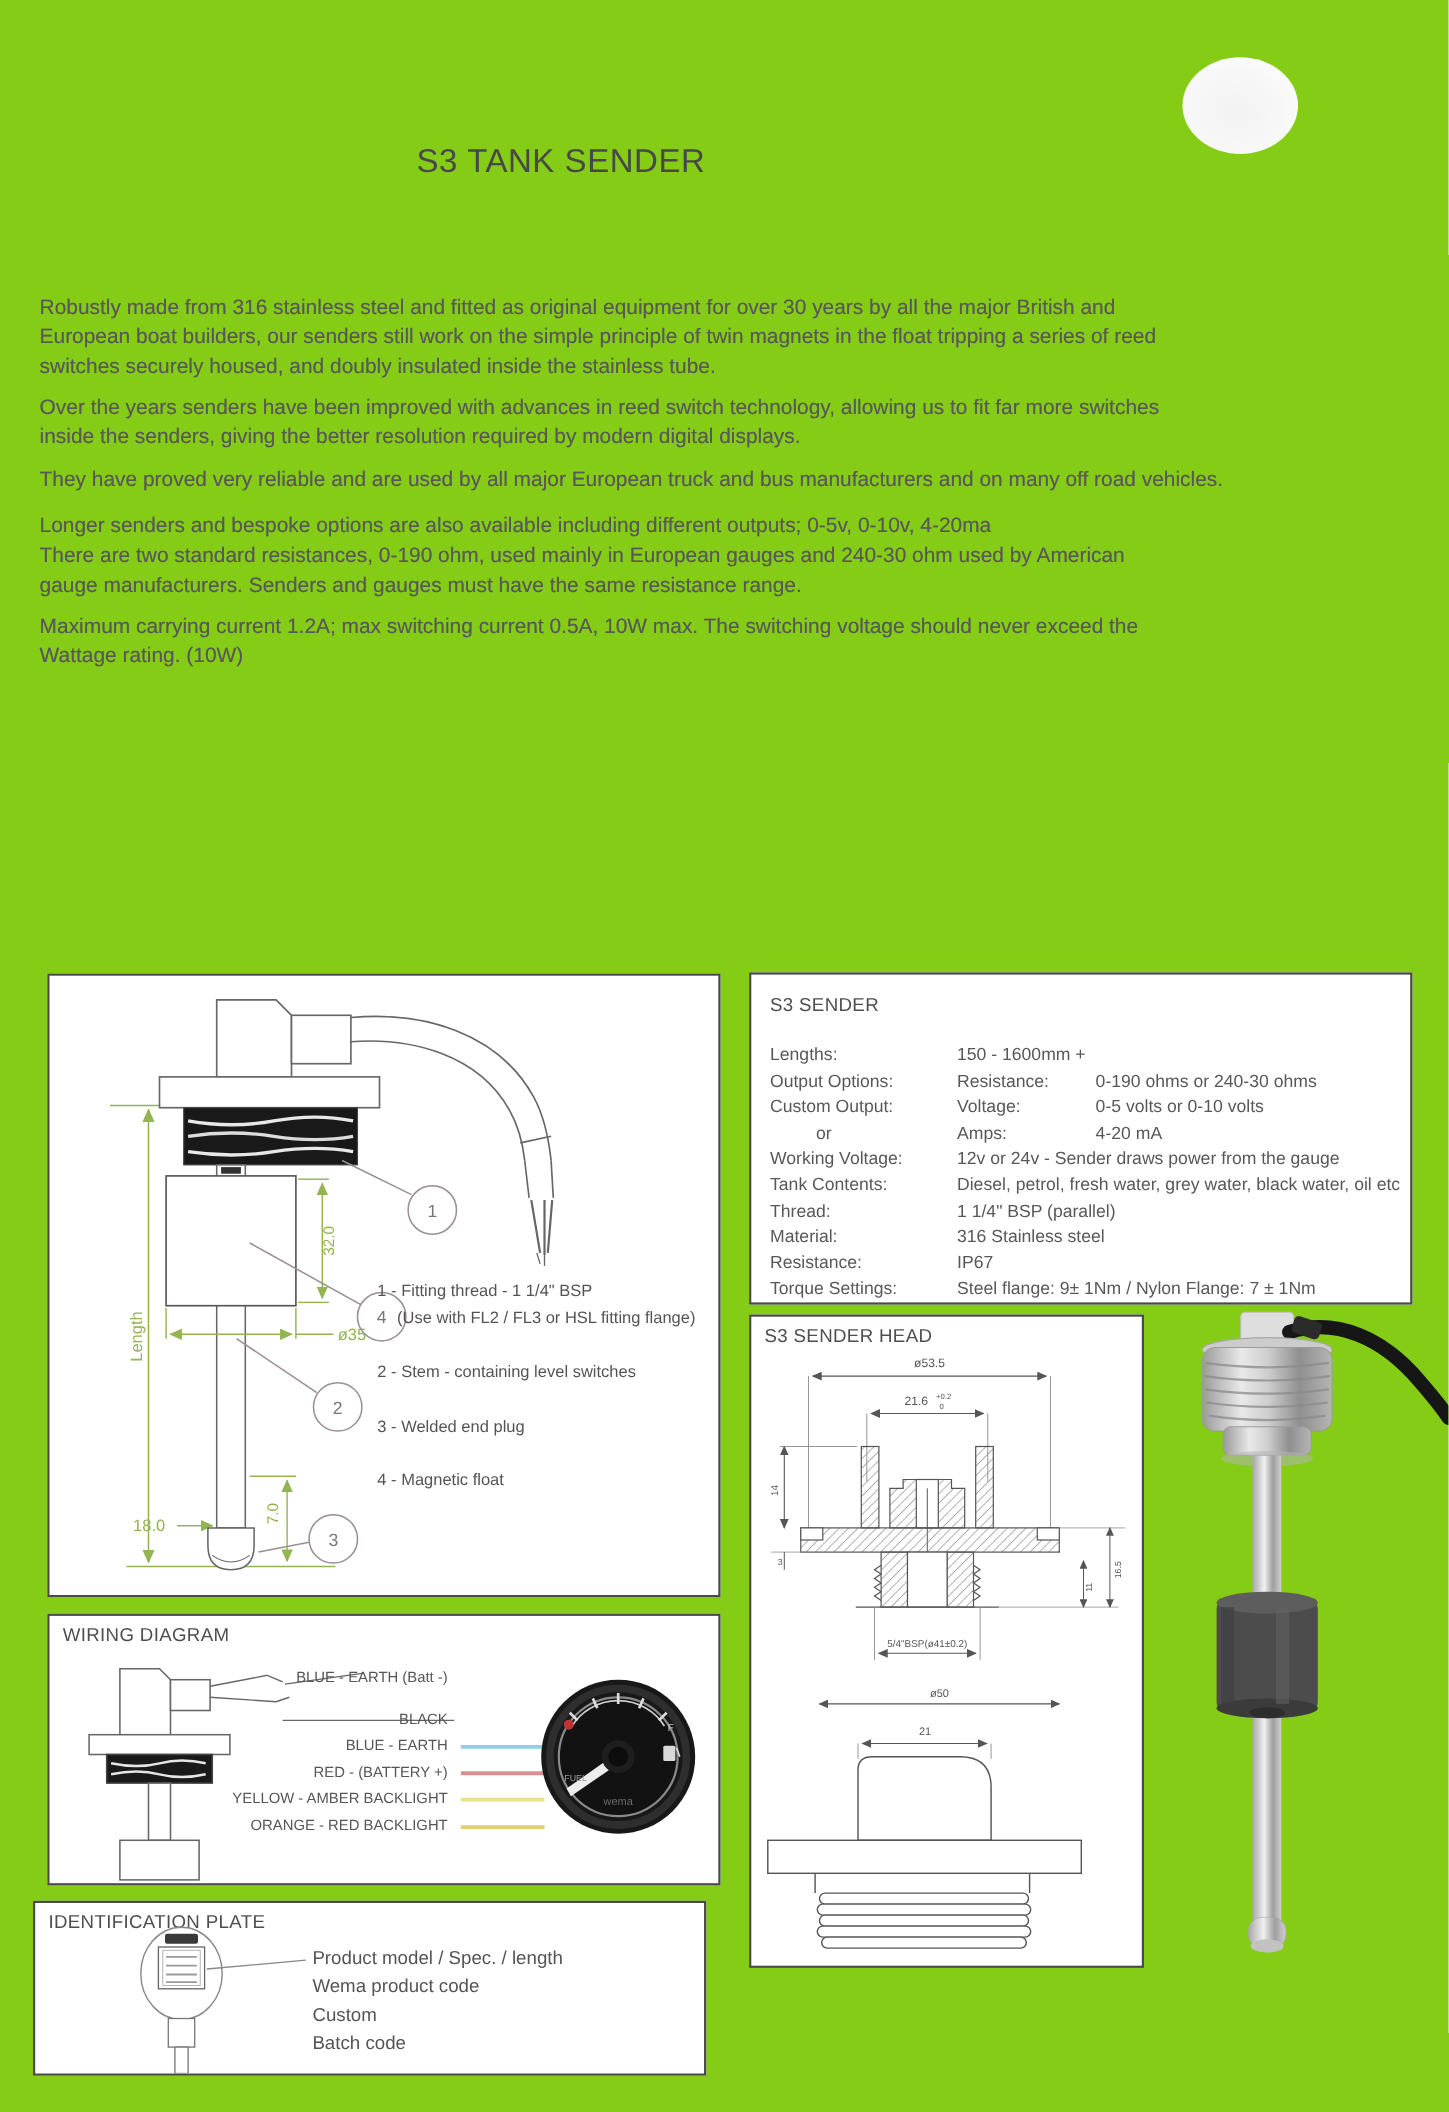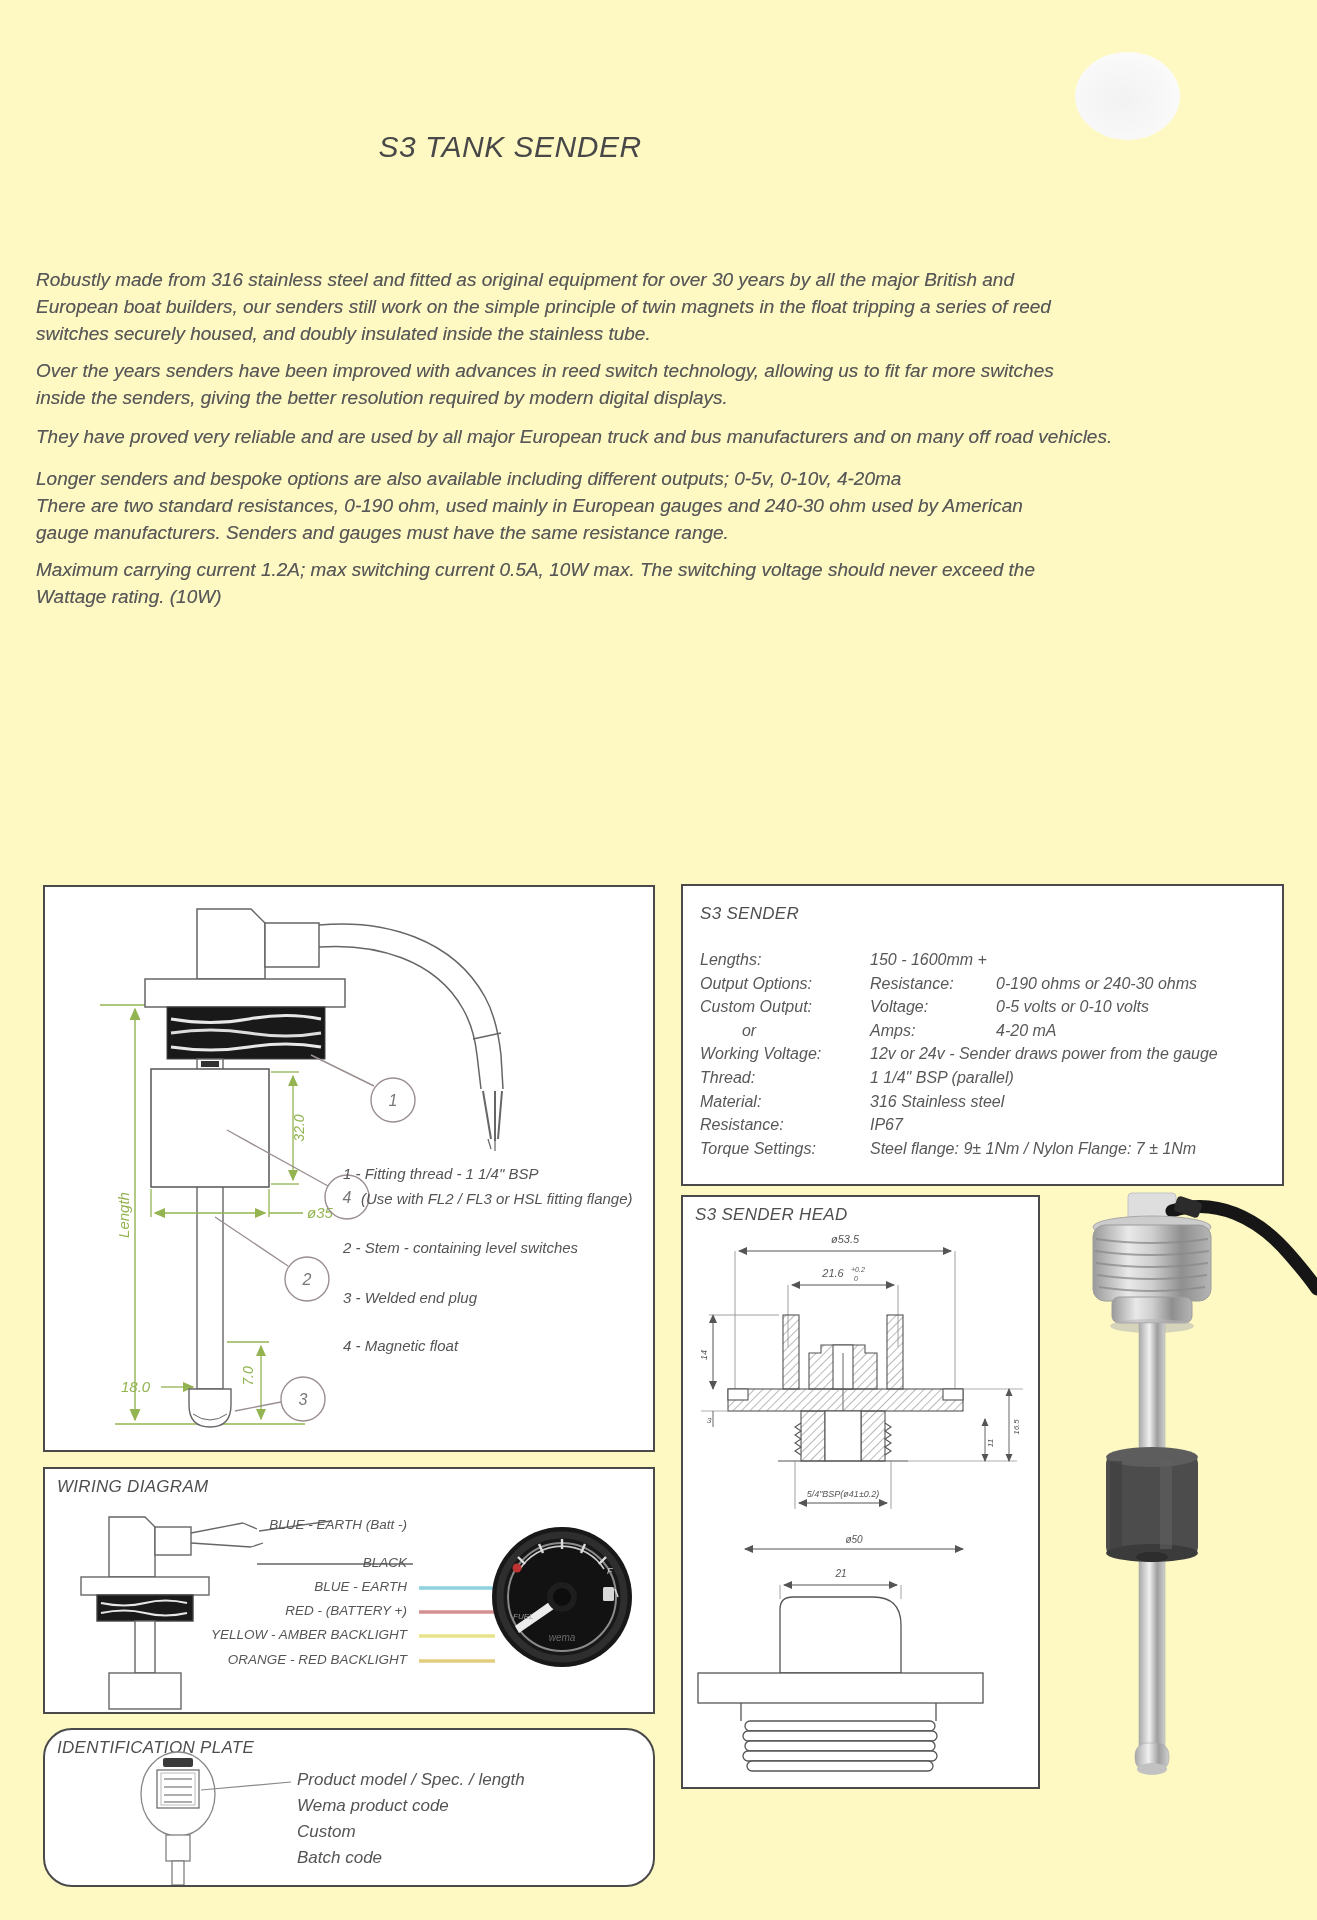--- a/index.html
+++ b/index.html
@@ -1,28 +1,28 @@
 <!DOCTYPE html>
 <html><head>
 <meta charset="utf-8">
 <style>
   html,body{margin:0;padding:0;background:#fff;}
-  .page{position:relative;width:1317px;height:1920px;background:#fef9c3;overflow:hidden;
-        font-family:"Liberation Sans",sans-serif;color:#555;font-style:italic;}
+  .page{position:relative;width:1317px;height:1920px;background:#84cc16;overflow:hidden;
+        font-family:"Liberation Sans",sans-serif;color:#555;}
   .blob{position:absolute;left:1075px;top:52px;width:105px;height:88px;border-radius:50%;
         background:radial-gradient(ellipse at 45% 55%, #f2f2f2 0%, #f8f8f8 55%, #ffffff 100%);}
   .doc-title{position:absolute;left:0;top:130px;width:1020px;text-align:center;
         font-size:30px;letter-spacing:.5px;color:#484848;}
   .para{position:absolute;left:36px;width:1282px;font-size:19px;line-height:27px;color:#585858;
         white-space:pre-line;text-shadow:0 0 .5px rgba(88,88,88,.55);}
   .p1{top:193px}.p2{top:266px}.p3{top:357px}.p4{top:423px}.p5{top:465px}.p6{top:556px}
   .box{position:absolute;border:2px solid #4a4a4a;background:#fff;}
   .box-diagram{left:43px;top:885px;width:608px;height:563px;}
   .box-wiring{left:43px;top:1467px;width:608px;height:243px;}
-  .box-idplate{left:43px;top:1728px;width:608px;height:155px;border-radius:29px;}
+  .box-idplate{left:30px;top:1728px;width:608px;height:155px;}
   .box-spec{left:681px;top:884px;width:599px;height:298px;}
   .box-head{left:681px;top:1195px;width:355px;height:590px;}
   .box-title{position:absolute;left:12px;top:8px;font-size:17px;color:#4e4e4e;letter-spacing:.3px;}
   svg{position:absolute;left:0;top:0;}
   .legend-item{position:absolute;left:298px;font-size:15px;color:#545454;white-space:nowrap;}
   .spec-rows{position:absolute;left:17px;top:62px;right:8px;font-size:16px;color:#585858;}
   .spec-row{display:flex;height:23.6px;line-height:23.6px;white-space:nowrap;}
   .spec-row .lbl{width:170px;flex:0 0 170px;}
   .spec-row .mid{min-width:126px;display:inline-block;}
   .spec-row.or-row .lbl{text-align:center;padding-right:72px;box-sizing:border-box;}
@@ -253,20 +253,25 @@
           <span class="val">0-5 volts or 0-10 volts</span>
         </div>
       <div class="spec-row or-row">
           <span class="lbl">or</span>
           <span class="mid">Amps:</span>
           <span class="val">4-20 mA</span>
         </div>
       <div class="spec-row">
           <span class="lbl">Working Voltage:</span>
           <span class="mid">12v or 24v - Sender draws power from the gauge</span>
+          <span class="val"></span>
+        </div>
+      <div class="spec-row">
+          <span class="lbl">Tank Contents:</span>
+          <span class="mid">Diesel, petrol, fresh water, grey water, black water, oil etc</span>
           <span class="val"></span>
         </div>
       <div class="spec-row">
           <span class="lbl">Thread:</span>
           <span class="mid">1 1/4" BSP (parallel)</span>
           <span class="val"></span>
         </div>
       <div class="spec-row">
           <span class="lbl">Material:</span>
           <span class="mid">316 Stainless steel</span>

